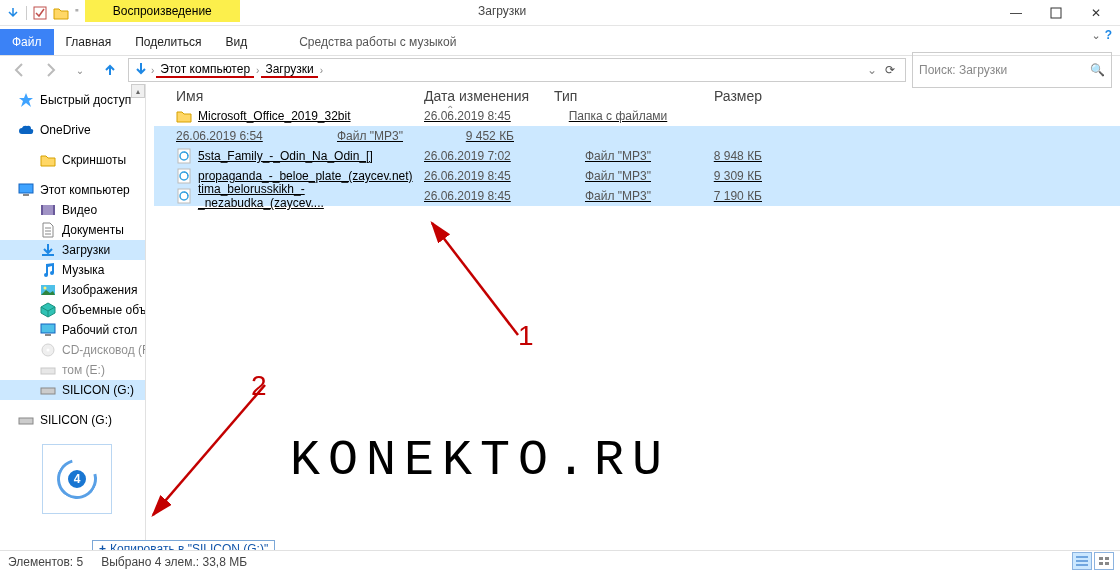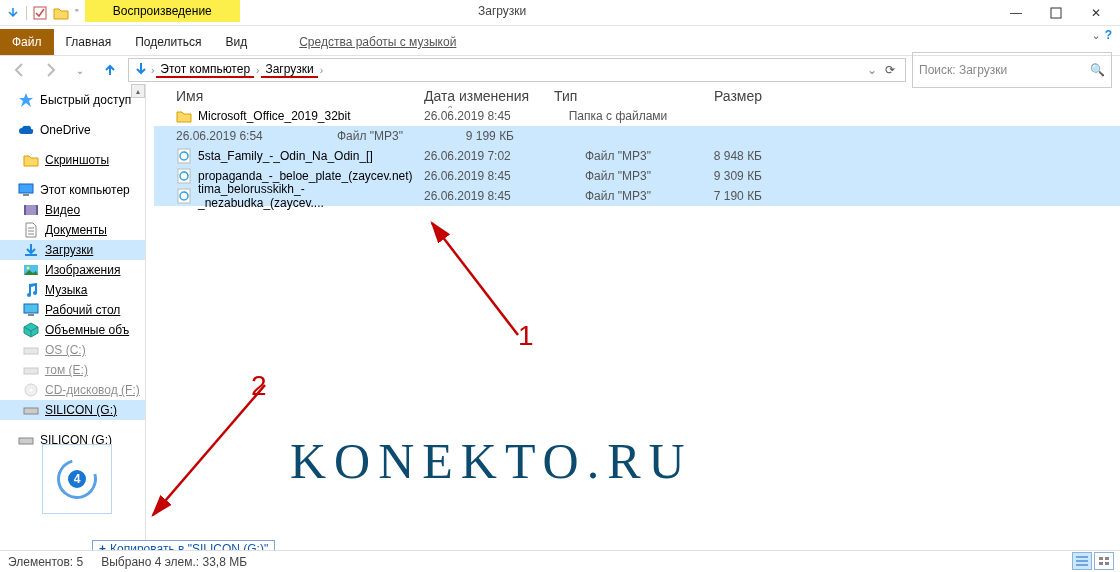--- a/index.html
+++ b/index.html
@@ -6,57 +6,57 @@
   body { margin:0; width:1120px; height:572px; background:#fff; position:relative; font-size:12px; color:#000; overflow:hidden;}
   .titlebar { display:flex; align-items:stretch; height:26px; border-bottom:1px solid #e5e5e5;}
   .qat { display:flex; align-items:center; gap:6px; padding:0 6px;}
   .qat svg { display:block;}
   .title-tab { background:#fcef4c; color:#000; font-size:12px; padding:4px 28px; align-self:flex-start;}
   .title-text { position:absolute; left:478px; top:4px; font-size:12px; color:#444;}
   .winbtns { position:absolute; right:4px; top:0; display:flex; gap:0;}
   .winbtn { width:40px; height:26px; display:flex; align-items:center; justify-content:center; font-size:12px; color:#333;}
   .ribbon { display:flex; align-items:flex-end; height:30px; border-bottom:1px solid #e1e1e1;}
   .ribbon .tab { padding:6px 12px; font-size:12px; color:#222;}
-  .ribbon .tab.file { background:#a16207; color:#fff;}
-  .ribbon .context { color:#555;text-decoration:underline; }
+  .ribbon .tab.file { background:#3b82f6; color:#fff;}
+  .ribbon .context { color:#555; }
   .help { position:absolute; right:8px; top:28px; display:flex; gap:4px; align-items:center; color:#666;}
   .addrbar { display:flex; align-items:center; height:28px; padding:2px 8px; gap:6px;}
   .navbtn { width:24px; height:24px; display:flex; align-items:center; justify-content:center; color:#888;}
   .navbtn.active { color:#1e88e5;}
   .breadcrumb { flex:1; border:1px solid #ccc; height:24px; display:flex; align-items:center; padding:0 4px; gap:2px;}
   .bc-item { padding:0 4px; color:#000;}
   .bc-sep { color:#888; font-size:10px;}
   .bc-underline { border-bottom:2px solid #c30000;}
   .refresh { width:22px; display:flex; align-items:center; justify-content:center; color:#555;}
   .search { width:200px; border:1px solid #ccc; height:36px; display:flex; align-items:center; padding:0 6px; color:#888; justify-content:space-between;}
   .body { display:flex; height:474px;}
   .nav { width:146px; border-right:1px solid #e1e1e1; position:relative; overflow:visible; padding-top:6px;}
   .nav-scroll-top { position:absolute; right:0; top:0; width:14px; height:14px; background:#f0f0f0; border:1px solid #ccc; display:flex; align-items:center; justify-content:center; font-size:8px; color:#666;}
   .nav-scroll-bot { position:absolute; right:0; bottom:0; width:14px; height:14px; background:#f0f0f0; border:1px solid #ccc; display:flex; align-items:center; justify-content:center; font-size:8px; color:#666;}
   .nav-item { display:flex; align-items:center; gap:6px; padding:2px 6px 2px 18px; height:20px; white-space:nowrap; overflow:hidden;}
-  .nav-item.child { padding-left:23px;text-decoration:underline;}
+  .nav-item.child { padding-left:40px;}
   .nav-item.sel { background:#cce8ff;}
   .nav-group-gap { height:10px;}
   .icon-svg { flex:0 0 16px; height:16px;}
   .content { flex:1; position:relative; overflow:hidden;}
   .cols { display:flex; padding:4px 0 2px 30px; color:#444; font-size:14px;}
   .col-name { width:248px;}
   .col-date { width:130px;}
   .col-type { width:128px;}
   .col-size { width:80px; text-align:right;}
   .sort-ind { position:absolute; left:300px; top:20px; font-size:10px; color:#888;}
-  .rows { padding-left:8px;}
+  .rows { padding-left:8px;text-decoration:underline;}
   .row { display:flex; align-items:center; height:20px; padding-left:22px;}
   .row.sel { background:#cce8ff;}
   .row .c-name { width:248px; display:flex; align-items:center; gap:6px; overflow:hidden;}
   .row .c-date { width:130px; color:#555;}
   .row .c-type { width:128px; color:#555;text-align:center;}
   .row .c-size { width:80px; text-align:right; color:#555;}
   .row-icon { width:16px; height:16px; flex:0 0 16px;}
-  .watermark { position:absolute; left:290px; top:432px; font-size:50px; letter-spacing:8px; color:#0c4a6e; font-weight:400; font-family:Liberation Serif, serif;}
+  .watermark { position:absolute; left:290px; top:432px; font-size:50px; letter-spacing:8px; color:#000000; font-weight:400; font-family:Liberation Mono, monospace;}
   .statusbar { position:absolute; left:0; bottom:0; height:22px; width:1120px; border-top:1px solid #e1e1e1; display:flex; align-items:center; padding:0 8px; gap:18px; color:#444; background:#fff;}
   .ghost { position:absolute; left:42px; top:444px; width:70px; height:70px; border:1px solid #b9d6f2; background:rgba(255,255,255,0.85); display:flex; align-items:center; justify-content:center;}
   .ghost .badge { position:absolute; width:22px; height:22px; border-radius:50%; background:#1976d2; border:2px solid #fff; color:#fff; display:flex; align-items:center; justify-content:center; font-size:12px; font-weight:bold;}
   .ghost .reload { position:absolute; width:40px; height:40px; border:3px solid #59a0e6; border-radius:50%; border-top-color:transparent; transform:rotate(30deg);}
   .copytip { position:absolute; left:92px; top:540px; background:#fff; border:1px solid #7ba7d7; padding:1px 6px; color:#1155aa; font-size:12px; display:flex; align-items:center; gap:4px;}
   .arrow { position:absolute; pointer-events:none;}
   .ann-num { position:absolute; color:#c30000; font-size:28px; font-weight:400;}
   .sb-icons { position:absolute; right:6px; bottom:2px; display:flex; gap:2px;}
   .sb-icon { width:20px; height:18px; border:1px solid #8bb3e0; display:flex; align-items:center; justify-content:center;}
   .sb-icon.active { background:#cce8ff;}
@@ -199,64 +199,58 @@
     </div>
     <div class="nav-item child sel">
       <svg class="icon-svg" viewBox="0 0 16 16">
           <path d="M8 2 L8 10 M4 7 L8 11 L12 7" stroke="#1e88e5" stroke-width="2" fill="none"></path>
           <path d="M2 13 L14 13" stroke="#1e88e5" stroke-width="2"></path>
         </svg>
       <span>Загрузки</span>
     </div>
     <div class="nav-item child">
       <svg class="icon-svg" viewBox="0 0 16 16">
+          <path d="M6 2 L14 1 L14 11 A2 2 0 1 1 12 9 L12 4 L8 5 L8 13 A2 2 0 1 1 6 11 Z" fill="#1e88e5"></path>
+        </svg>
+      <span>Музыка</span>
+    </div>
+    <div class="nav-item child">
+      <svg class="icon-svg" viewBox="0 0 16 16">
           <rect x="1" y="3" width="14" height="10" fill="#4fc0e8"></rect>
           <circle cx="5" cy="6" r="1.5" fill="#fff176"></circle>
           <path d="M1 13 L6 8 L10 11 L13 9 L15 13 Z" fill="#2e8540"></path>
         </svg>
       <span>Изображения</span>
     </div>
     <div class="nav-item child">
       <svg class="icon-svg" viewBox="0 0 16 16">
-          <path d="M6 2 L14 1 L14 11 A2 2 0 1 1 12 9 L12 4 L8 5 L8 13 A2 2 0 1 1 6 11 Z" fill="#1e88e5"></path>
-        </svg>
-      <span>Музыка</span>
+          <path d="M8 1 L15 5 L15 11 L8 15 L1 11 L1 5 Z" fill="#30c2b5" stroke="#1a917f"></path>
+          <path d="M1 5 L8 9 L15 5 M8 9 L8 15" stroke="#1a917f" fill="none"></path>
+        </svg>
+      <span>Объемные объ</span>
     </div>
     <div class="nav-item child">
       <svg class="icon-svg" viewBox="0 0 16 16">
           <rect x="1" y="2" width="14" height="9" fill="#4fc0e8" stroke="#1565c0"></rect>
           <rect x="5" y="12" width="6" height="2" fill="#888"></rect>
         </svg>
       <span>Рабочий стол</span>
     </div>
-    <div class="nav-item child">
-      <svg class="icon-svg" viewBox="0 0 16 16">
-          <path d="M8 1 L15 5 L15 11 L8 15 L1 11 L1 5 Z" fill="#30c2b5" stroke="#1a917f"></path>
-          <path d="M1 5 L8 9 L15 5 M8 9 L8 15" stroke="#1a917f" fill="none"></path>
-        </svg>
-      <span>Объемные объ</span>
-    </div>
-    <div class="nav-item child drv-before">
-      <svg class="icon-svg" viewBox="0 0 16 16">
-          <rect x="1" y="6" width="14" height="6" fill="#ccc" stroke="#888"></rect>
-        </svg>
-      <span>OS (C:)</span>
-    </div>
-    <div class="nav-item child drv-before">
-      <svg class="icon-svg" viewBox="0 0 16 16">
-          <rect x="1" y="6" width="14" height="6" fill="#ccc" stroke="#888"></rect>
-        </svg>
-      <span>том (E:)</span>
-    </div>
     <div class="nav-item child drv-before">
       <svg class="icon-svg" viewBox="0 0 16 16">
           <circle cx="8" cy="8" r="6" fill="#ddd" stroke="#999"></circle>
           <circle cx="8" cy="8" r="1.5" fill="#fff"></circle>
         </svg>
       <span>CD-дисковод (F:)</span>
+    </div>
+    <div class="nav-item child drv-before">
+      <svg class="icon-svg" viewBox="0 0 16 16">
+          <rect x="1" y="6" width="14" height="6" fill="#ccc" stroke="#888"></rect>
+        </svg>
+      <span>том (E:)</span>
     </div>
     <div class="nav-item child sel">
       <svg class="icon-svg" viewBox="0 0 16 16">
           <rect x="1" y="6" width="14" height="6" fill="#ccc" stroke="#888"></rect>
         </svg>
       <span>SILICON (G:)</span>
     </div>
     <div class="nav-group-gap"></div>
     <div class="nav-item">
       <svg class="icon-svg" viewBox="0 0 16 16">
@@ -283,21 +277,21 @@
             </svg>
             <span>Microsoft_Office_2019_32bit</span>
           </div>
           <div class="c-date">26.06.2019 8:45</div>
           <div class="c-type">Папка с файлами</div>
           <div class="c-size"></div>
         </div>
         <div class="row sel">
           <div class="c-date">26.06.2019 6:54</div>
           <div class="c-type">Файл "MP3"</div>
-          <div class="c-size">9 199 КБ</div>
+          <div class="c-size">9 452 КБ</div>
         </div>
         <div class="row sel">
           <div class="c-name">
             <svg class="row-icon" viewBox="0 0 16 16">
               <rect x="2" y="1" width="12" height="14" fill="#fff" stroke="#bbb"></rect>
               <circle cx="8" cy="8" r="4" fill="none" stroke="#34a1e0" stroke-width="1.5"></circle>
               <path d="M8 4 A4 4 0 0 1 12 8" stroke="#34a1e0" fill="none"></path>
             </svg>
             <span>5sta_Family_-_Odin_Na_Odin_[]</span>
           </div>

